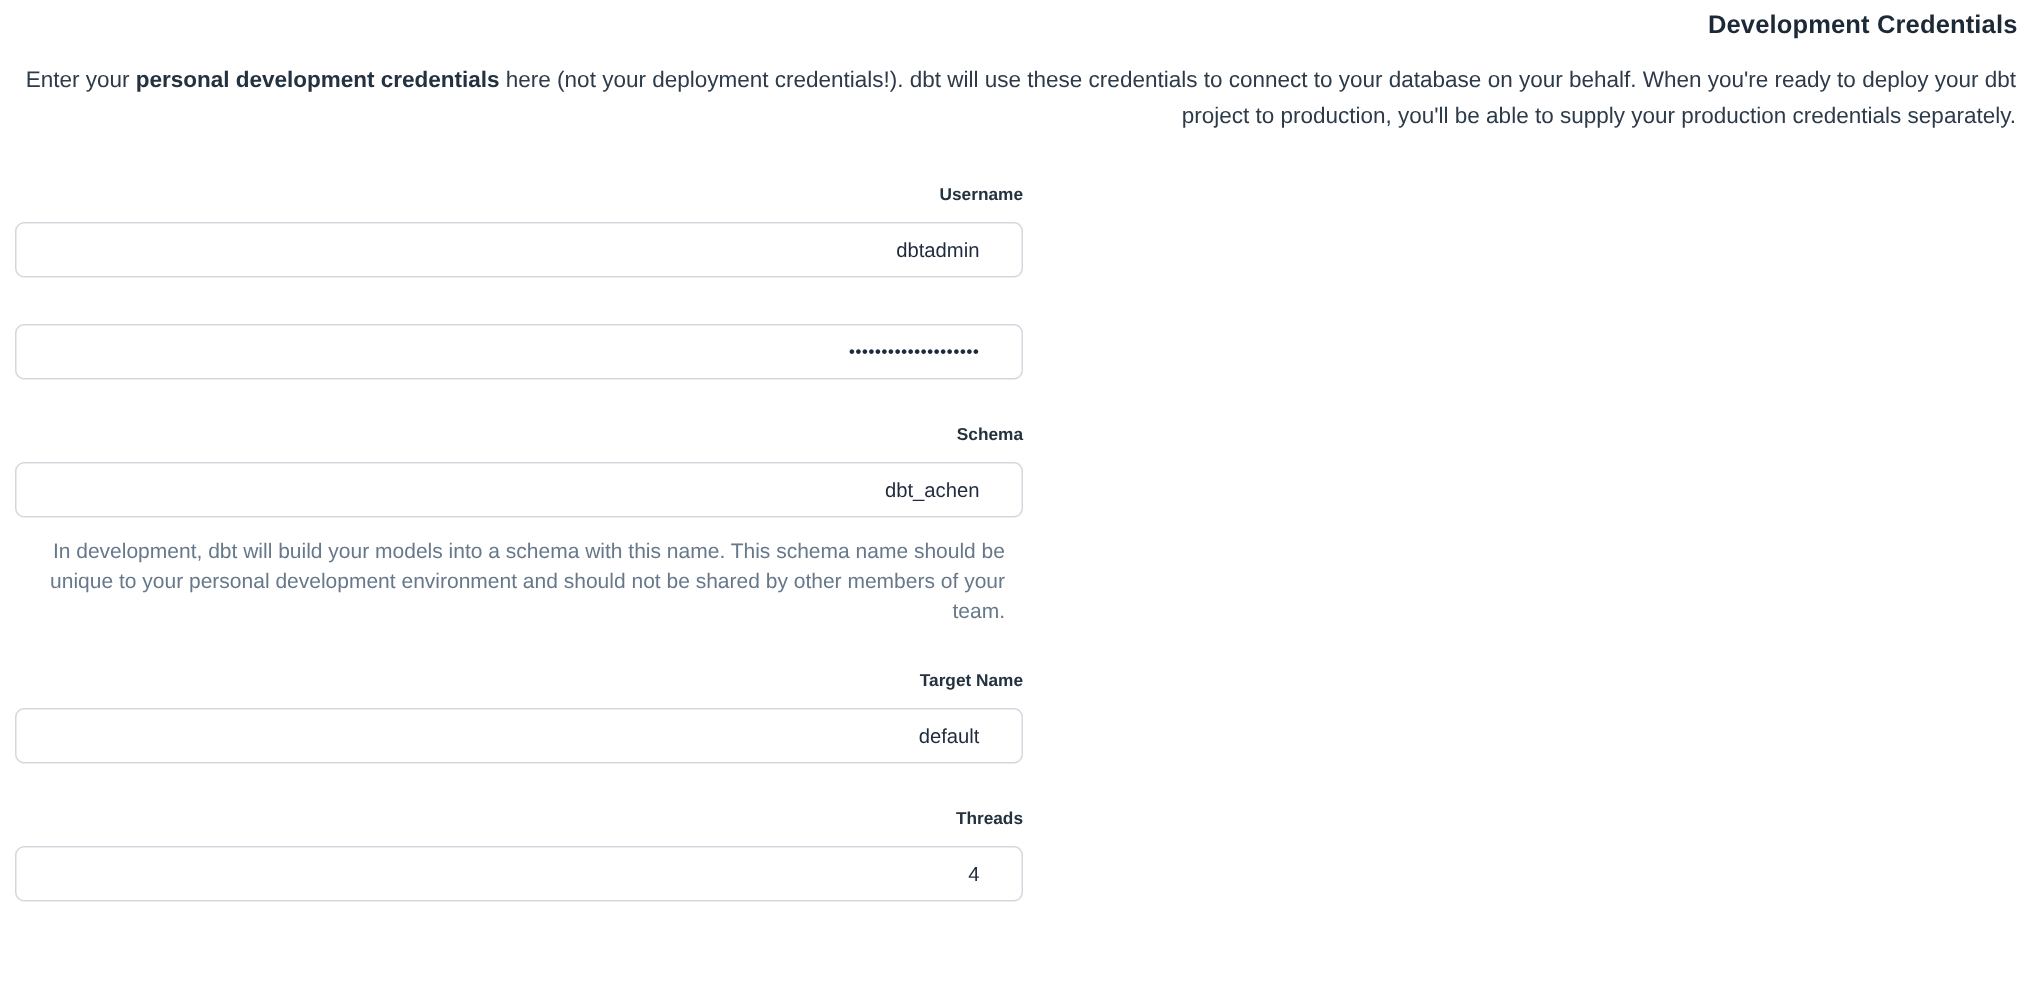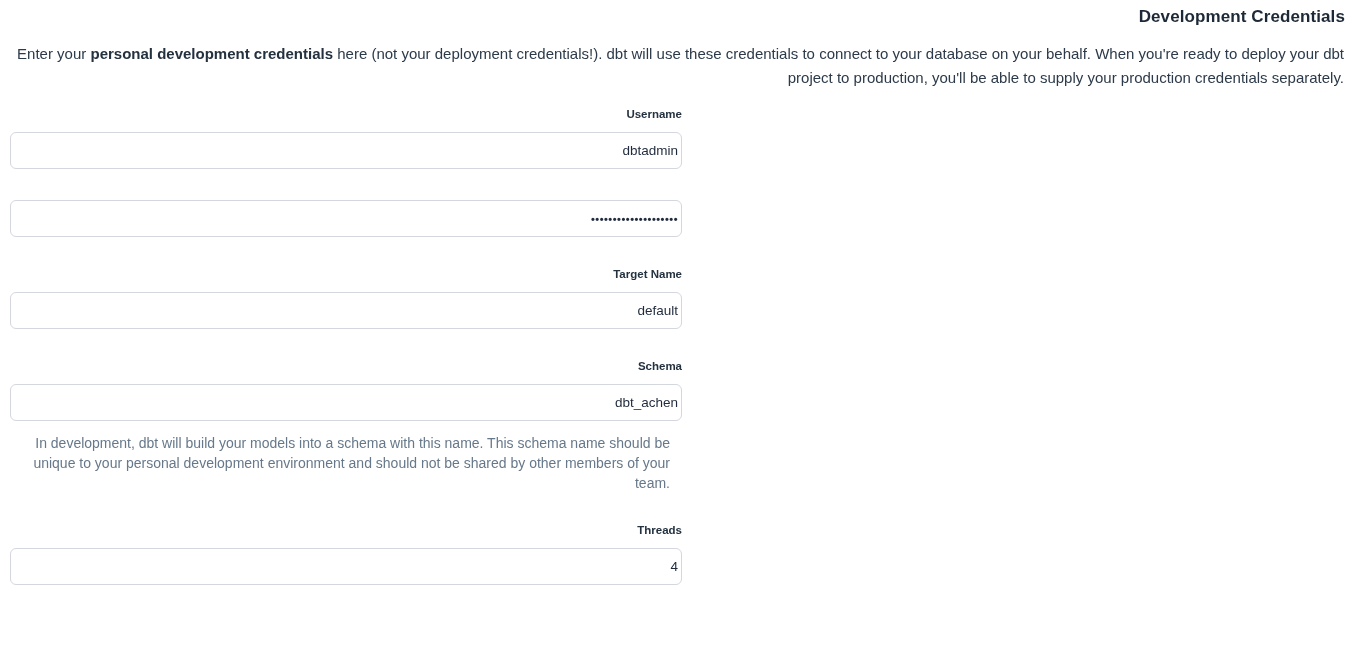--- a/index.html
+++ b/index.html
@@ -23,39 +23,39 @@
   }
 
   .intro {
     font-size: 15px;
     line-height: 24px;
     color: #2c3a49;
     max-width: 1334px;
   }
   .intro strong { font-weight: 700; color: #24313f; }
 
-  .form { margin-top: 18px; }
+  .form { margin-top: 34px; }
 
   .form-group { width: 672px; margin-bottom: 31px; }
 
   .field-label {
     display: block;
     font-size: 11.5px;
     font-weight: 700;
     color: #243240;
     margin-bottom: 12px;
   }
 
   .text-input {
     display: block;
     width: 100%;
     height: 37px;
     border: 1px solid #d4d7dd;
     border-radius: 6px;
-    padding: 0 3px;
+    padding: 0 28px;
     font-size: 13.5px;
     color: #1f2a3c;
     background: #ffffff;
     font-family: inherit;
     outline: none;
   }
 
   .password-input {
     font-size: 11px;
     font-weight: 700;
@@ -84,28 +84,28 @@
     <div class="form-group">
       <label class="field-label">Username</label>
       <input class="text-input" type="text" value="dbtadmin" style="">
     </div>
 
     <div class="form-group">
       <input class="text-input password-input" type="text" value="••••••••••••••••••••" style="">
     </div>
 
     <div class="form-group">
-      <label class="field-label">Target Name</label>
-      <input class="text-input" type="text" value="default" style="">
+      <label class="field-label">Schema</label>
+      <input class="text-input" type="text" value="dbt_achen" style="">
+      <div class="helper-text">In development, dbt will build your models into a schema with this name. This schema name should be unique to your personal development environment and should not be shared by other members of your team.</div>
     </div>
 
     <div class="form-group">
-      <label class="field-label">Schema</label>
-      <input class="text-input" type="text" value="dbt_achen" style="">
-      <div class="helper-text">In development, dbt will build your models into a schema with this name. This schema name should be unique to your personal development environment and should not be shared by other members of your team.</div>
+      <label class="field-label">Target Name</label>
+      <input class="text-input" type="text" value="default" style="">
     </div>
 
     <div class="form-group">
       <label class="field-label">Threads</label>
       <input class="text-input" type="text" value="4" style="">
     </div>
 
   </div>
 
 </div>

